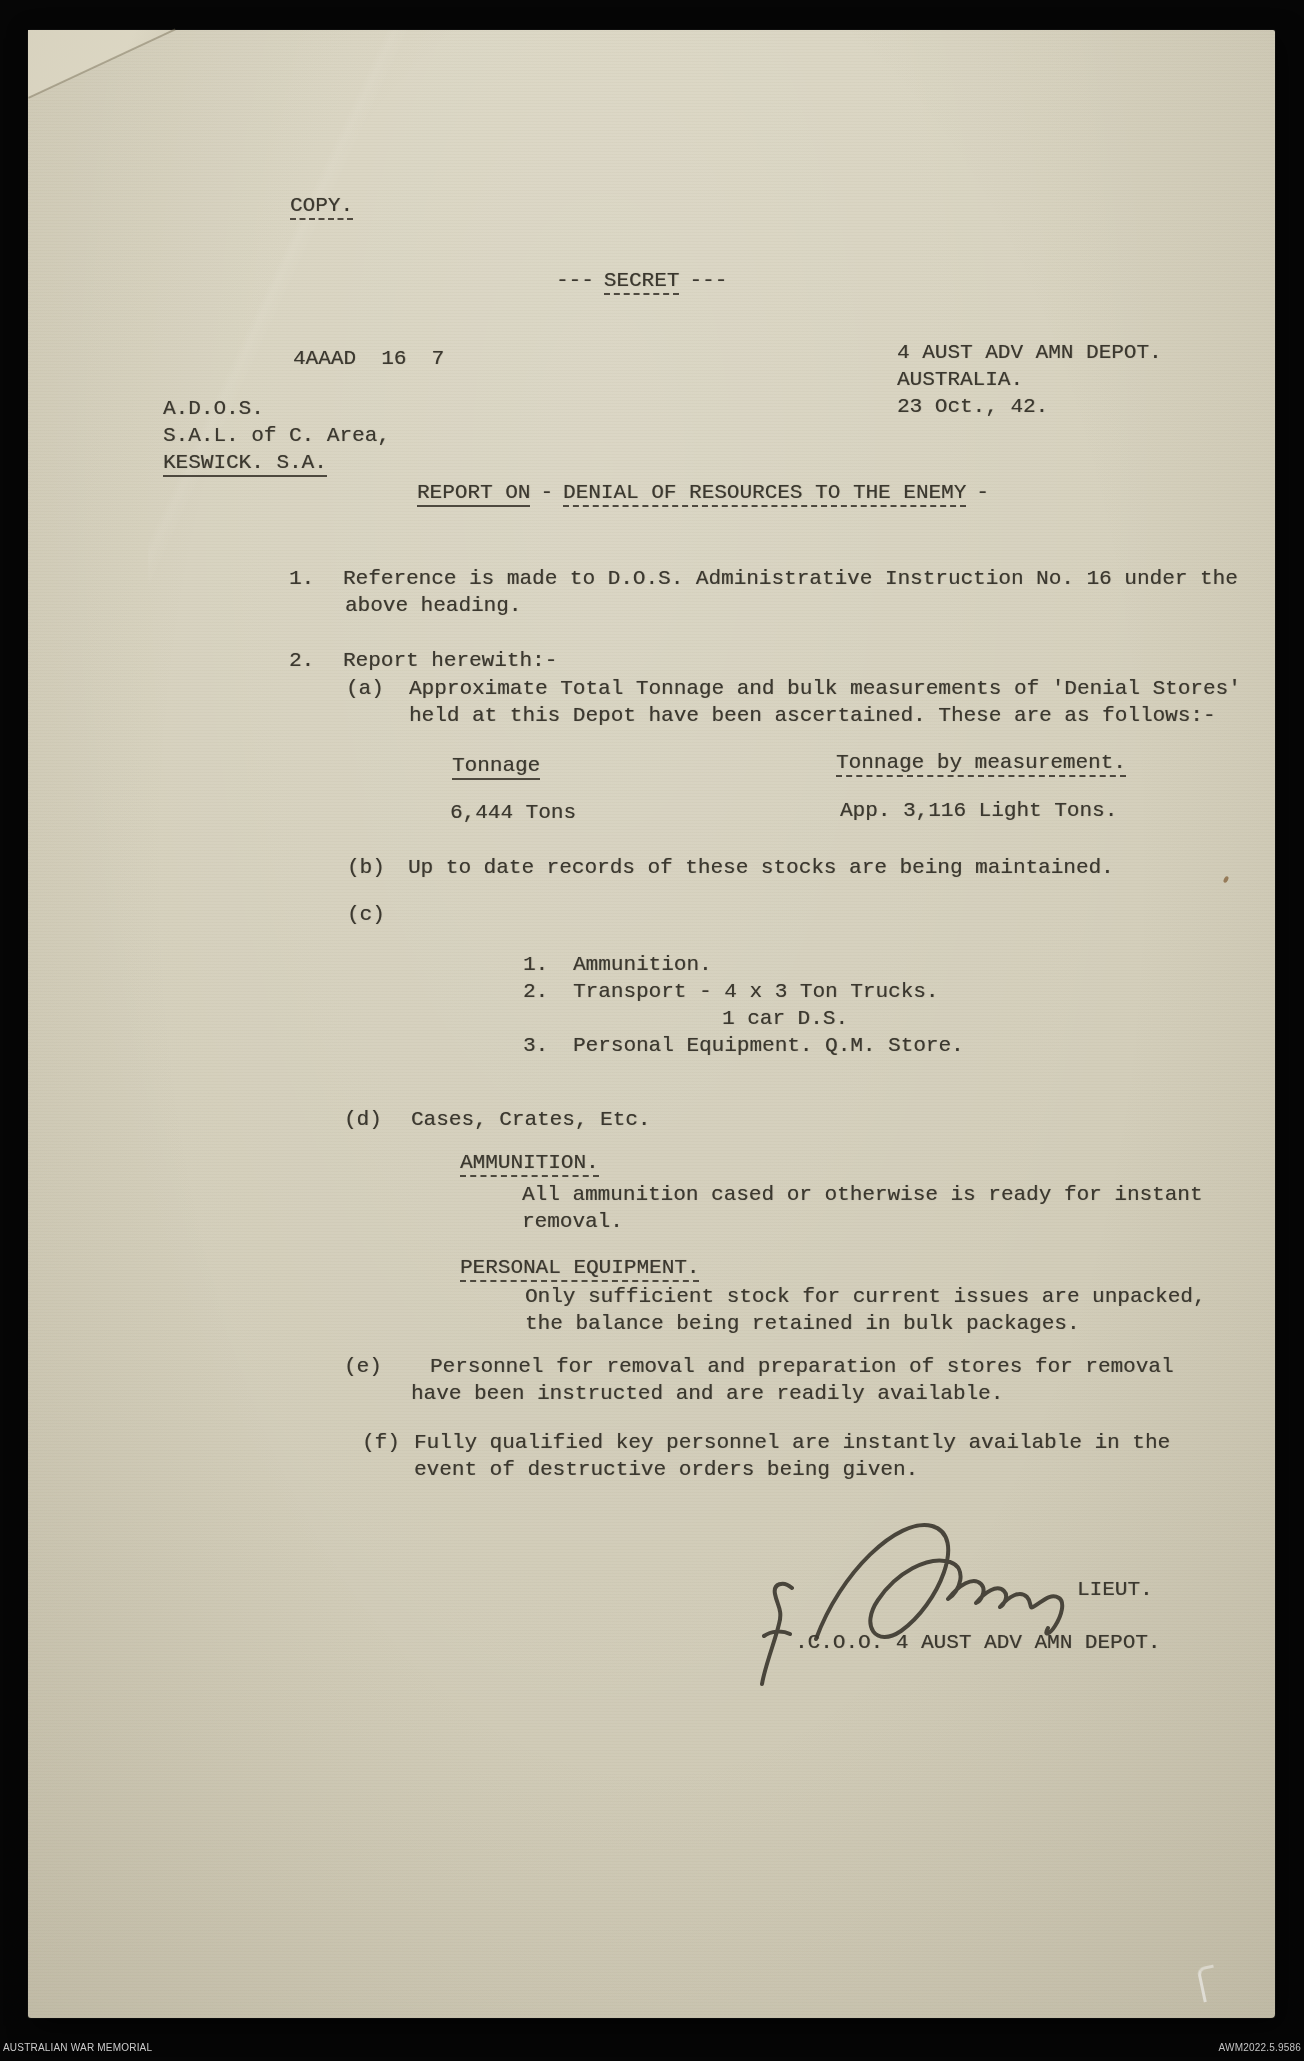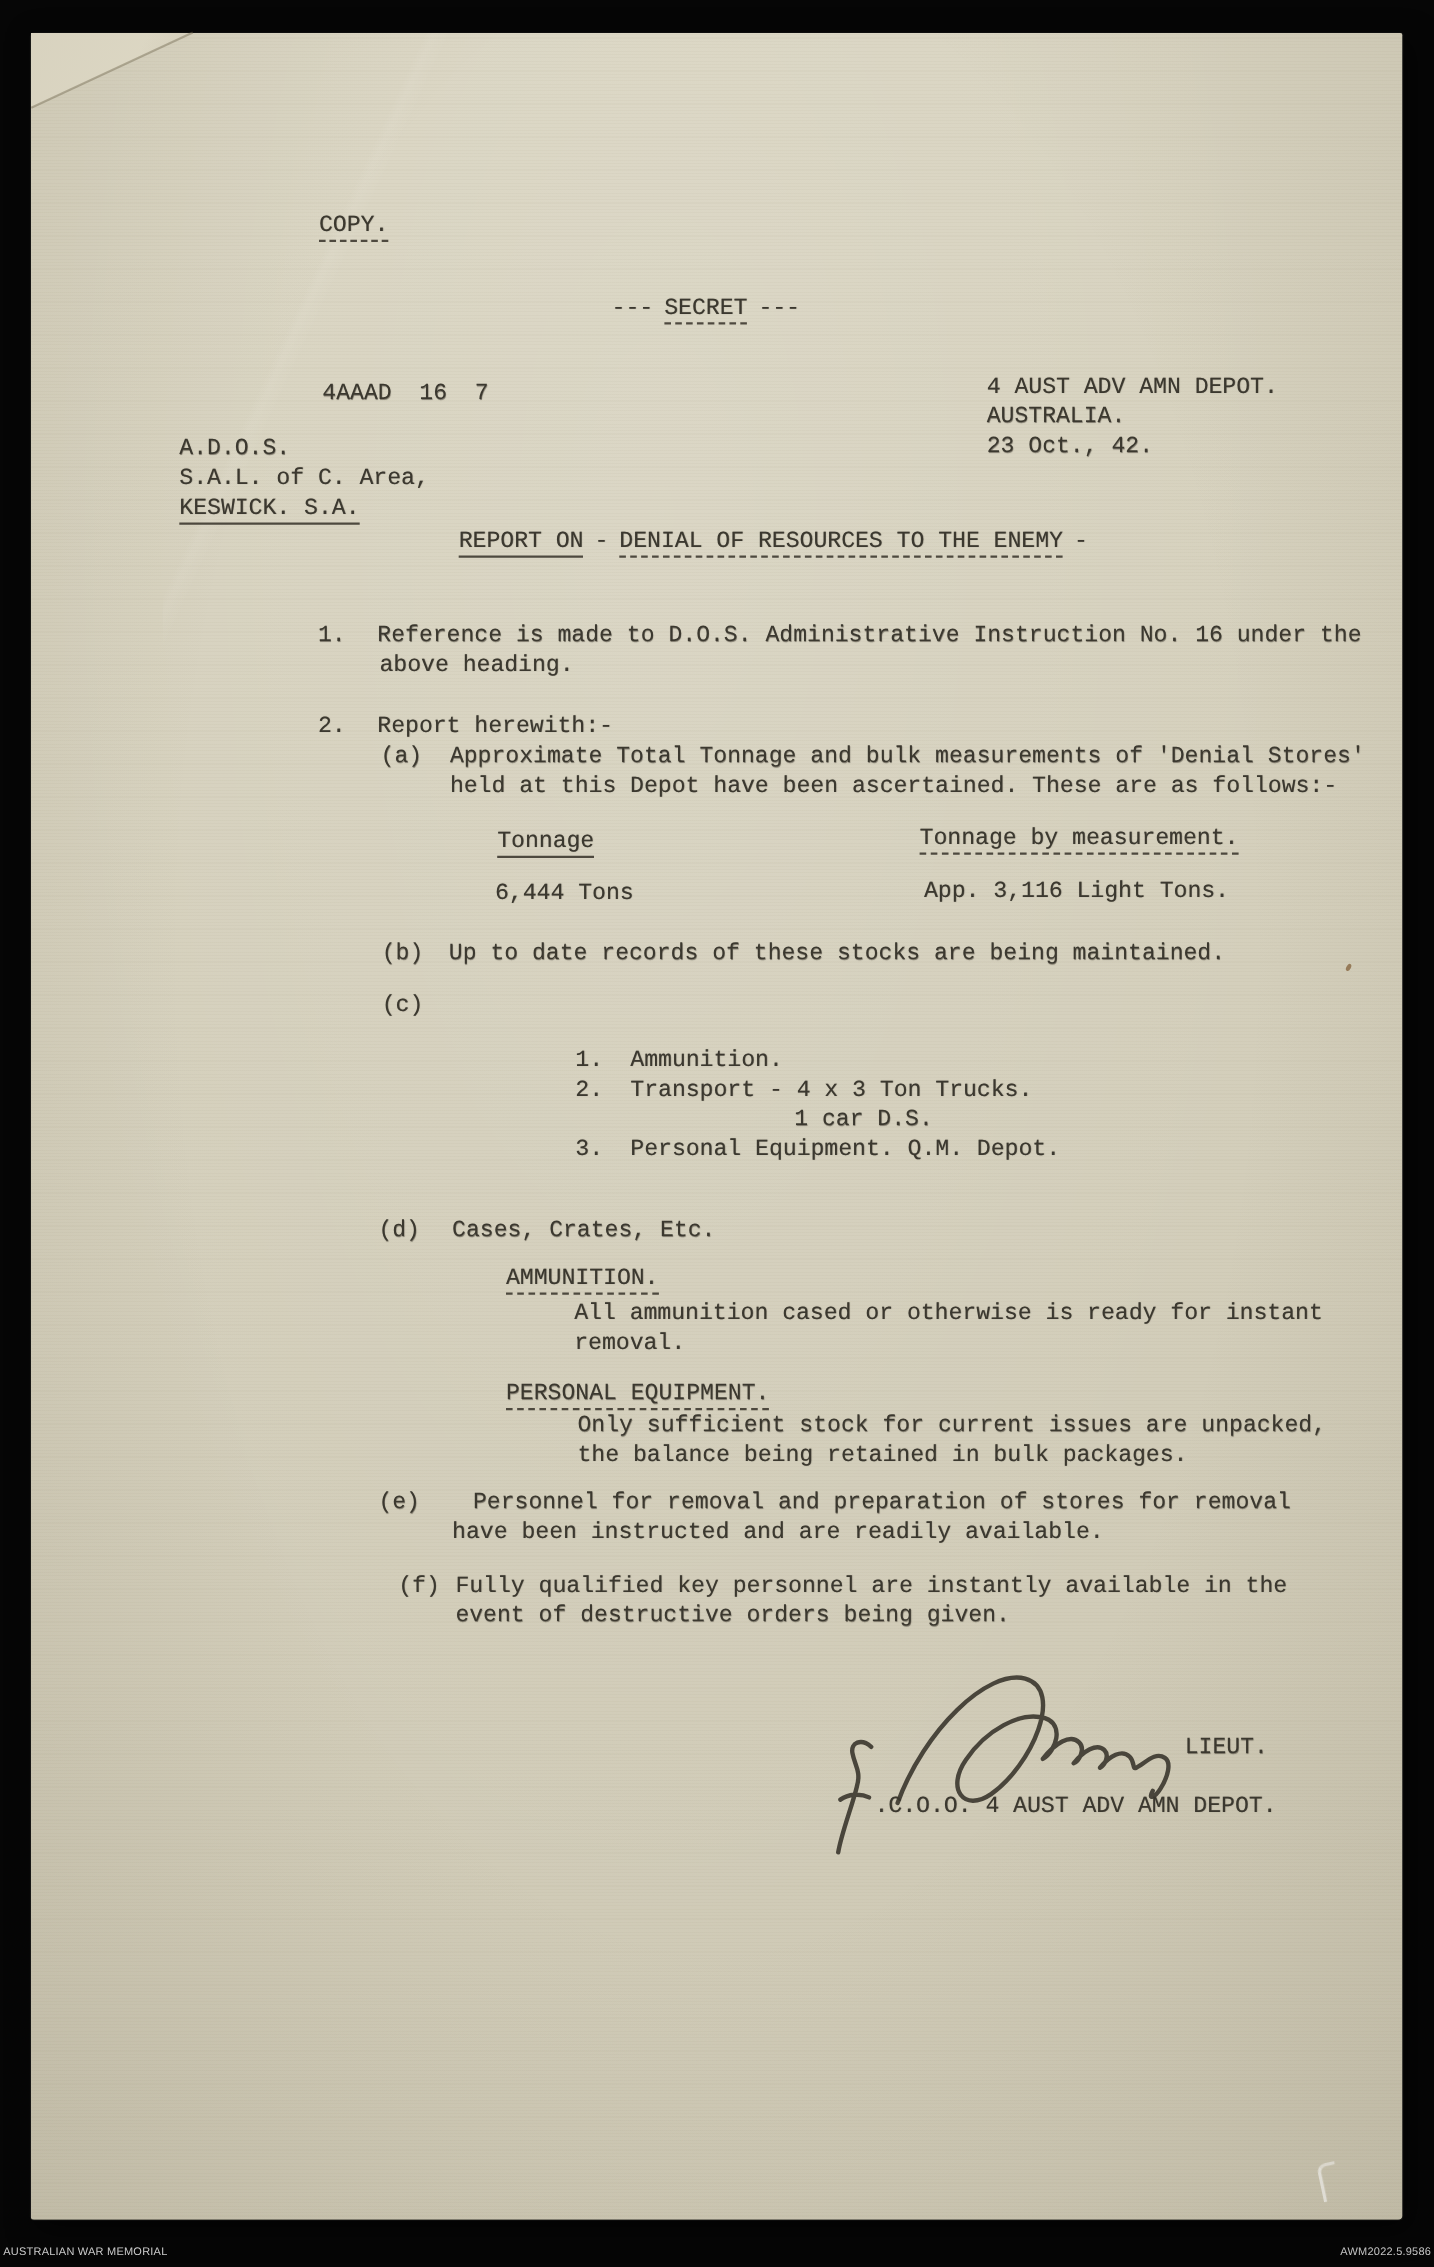--- a/index.html
+++ b/index.html
@@ -92,21 +92,21 @@
   <div class="tw" style="left:408px;top:854px;">Up to date records of these stocks are being maintained.</div>
 
   <div class="tw" style="left:347px;top:901px;">(c)</div>
 
   <div class="tw" style="left:523px;top:951px;">1.</div>
   <div class="tw" style="left:573px;top:951px;">Ammunition.</div>
   <div class="tw" style="left:523px;top:978px;">2.</div>
   <div class="tw" style="left:573px;top:978px;">Transport - 4 x 3 Ton Trucks.</div>
   <div class="tw" style="left:722px;top:1005px;">1 car D.S.</div>
   <div class="tw" style="left:523px;top:1032px;">3.</div>
-  <div class="tw" style="left:573px;top:1032px;">Personal Equipment. Q.M. Depot.</div>
+  <div class="tw" style="left:573px;top:1032px;">Personal Equipment. Q.M. Store.</div>
 
   <div class="tw" style="left:344px;top:1106px;">(d)</div>
   <div class="tw" style="left:411px;top:1106px;">Cases, Crates, Etc.</div>
 
   <div class="tw" style="left:460px;top:1149px;"><span class="ud">AMMUNITION.</span></div>
   <div class="tw" style="left:522px;top:1181px;">All ammunition cased or otherwise is ready for instant</div>
   <div class="tw" style="left:522px;top:1208px;">removal.</div>
 
   <div class="tw" style="left:460px;top:1254px;"><span class="ud">PERSONAL EQUIPMENT.</span></div>
   <div class="tw" style="left:525px;top:1283px;">Only sufficient stock for current issues are unpacked,</div>

